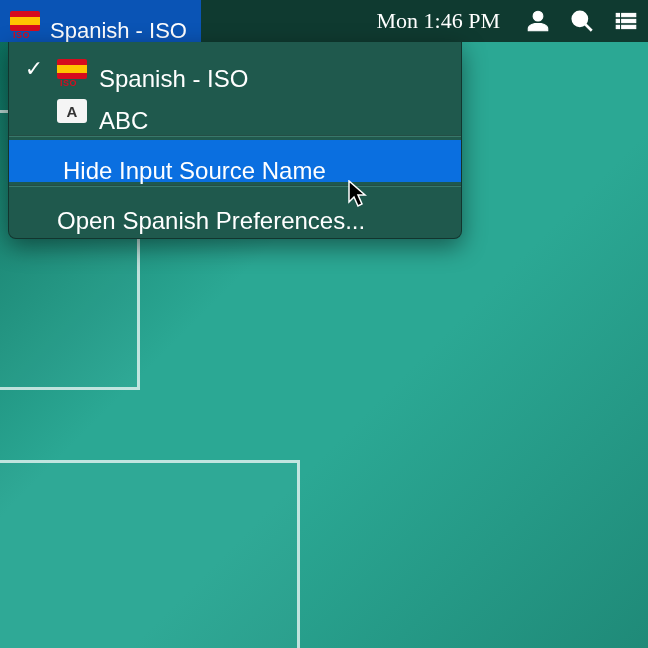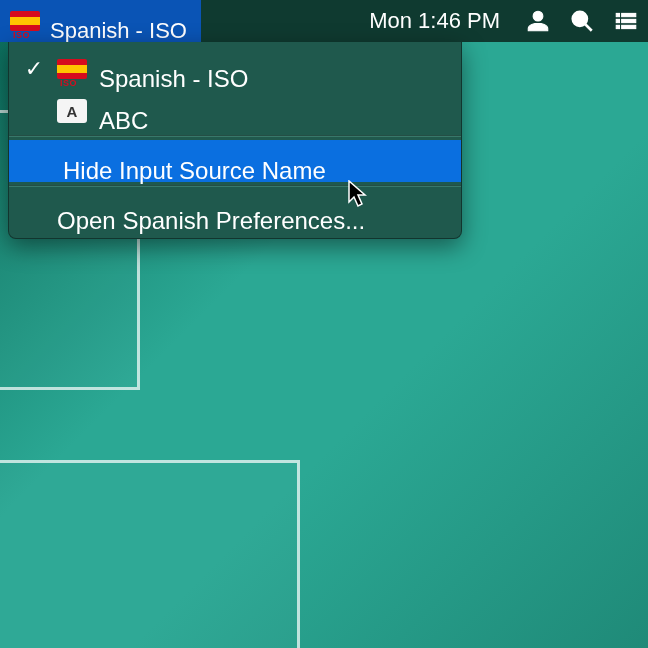--- a/index.html
+++ b/index.html
@@ -48,21 +48,21 @@
   .flag::after {
     content: "ISO";
     position: absolute;
     bottom: -9px; left: 3px;
     font-size: 9px;
     color: #d60b1e;
     font-weight: 700;
     letter-spacing: 0.5px;
   }
   .menubar .spacer { flex: 1; }
-  .clock { padding: 0 16px; }
+  .clock { padding: 0 16px; font-family: Liberation Serif, serif; }
   .mb-icon {
     width: 44px; height: 42px;
     display: flex; align-items: center; justify-content: center;
   }
   .mb-icon svg { width: 26px; height: 26px; fill: #fff; stroke: #fff; }
 
   
   .menu {
     position: absolute;
     top: 42px; left: 8px;

